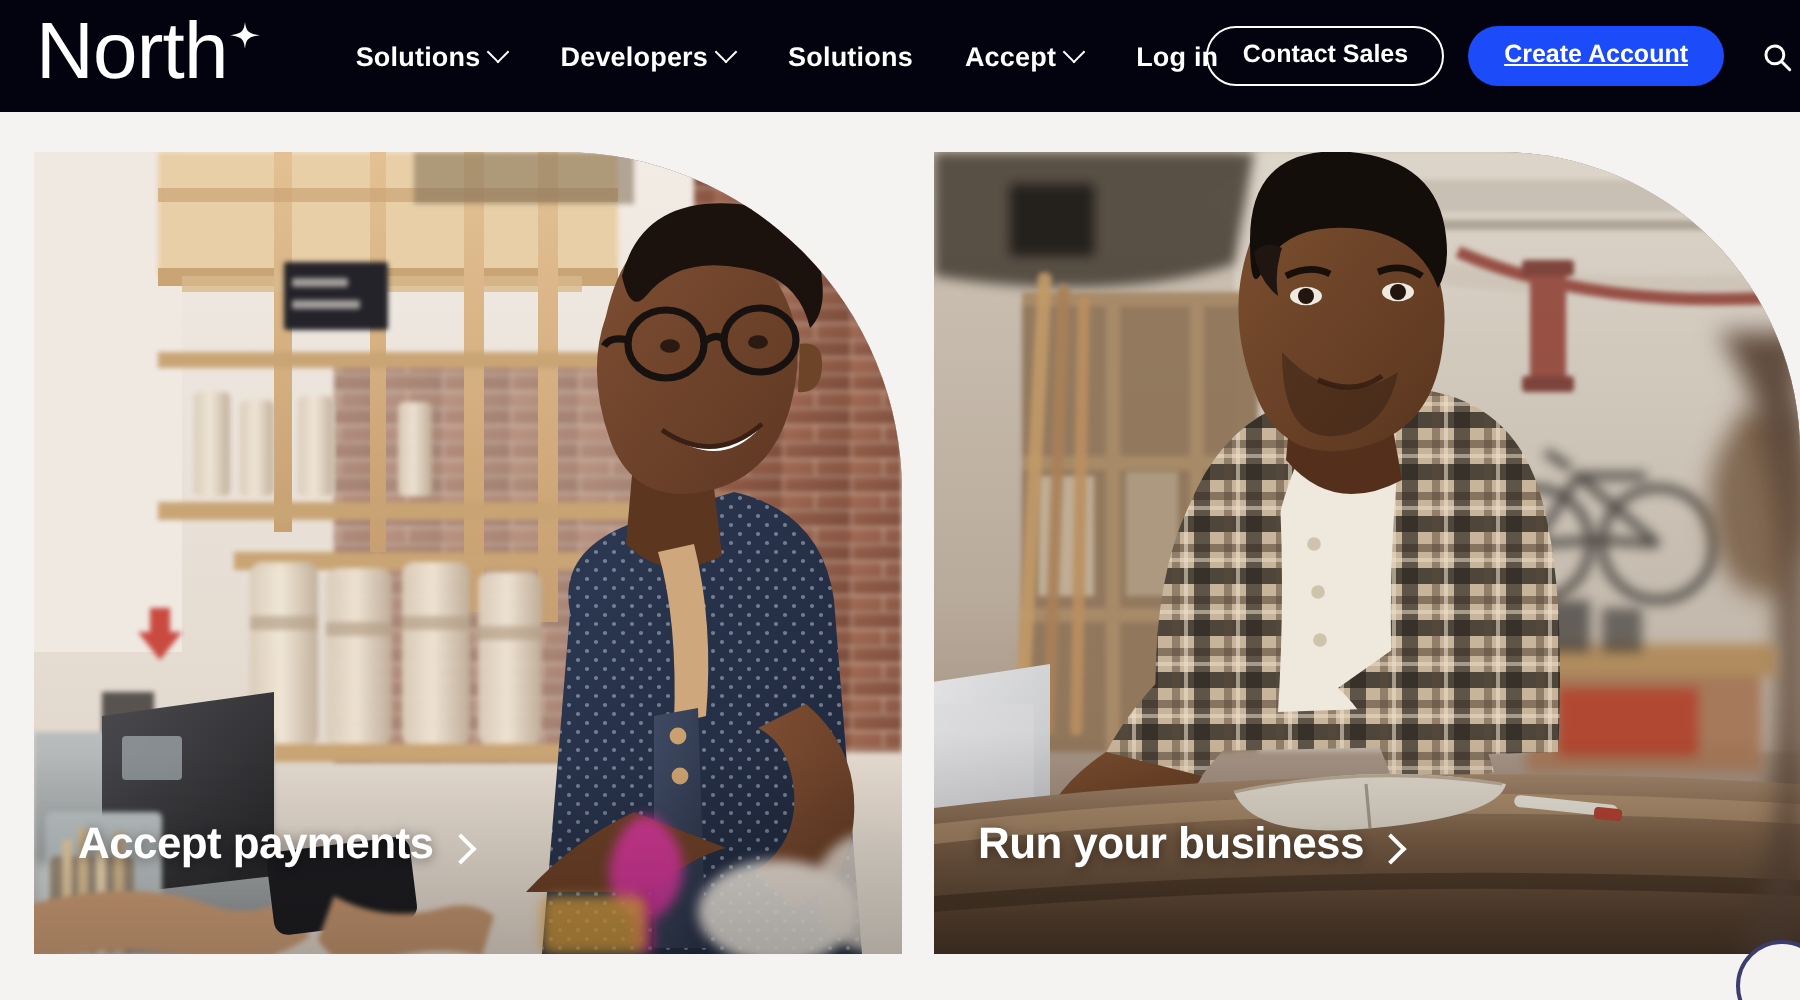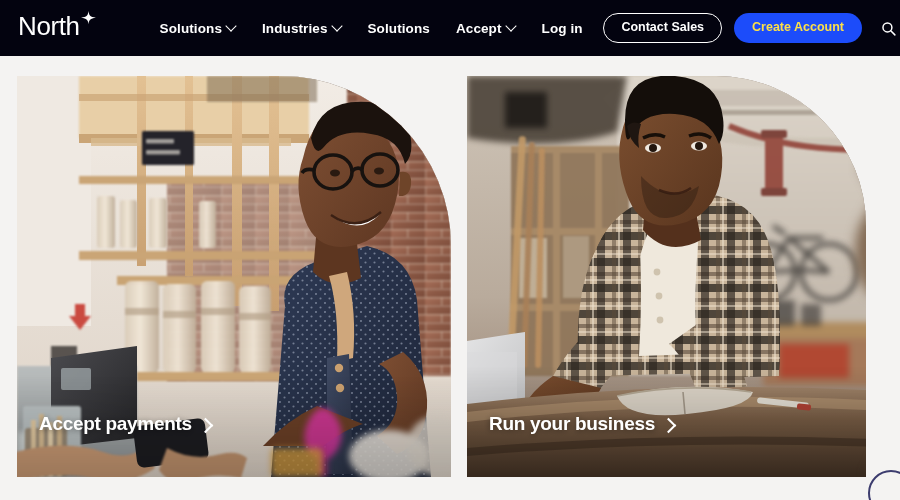--- a/index.html
+++ b/index.html
@@ -31,39 +31,39 @@
   .brand {
     display: flex;
     align-items: flex-start;
     margin-left: 18px;
     height: 56px;
     padding-top: 9px;
     cursor: pointer;
   }
   .brand-word {
     font-family: "Liberation Sans", sans-serif;
-    font-size: 26px;
+    font-size: 40px;
     font-weight: 300;
     letter-spacing: -0.4px;
     color: #ffffff;
     line-height: 34px;
   }
   .brand-star {
     position: relative;
     width: 15px;
     height: 15px;
     margin-left: 1px;
     margin-top: 2px;
     flex: 0 0 auto;
   }
 
   .nav-links {
     display: flex;
     align-items: center;
-    margin-left: 64px;
+    margin-left: 48px;
     gap: 26px;
   }
   .nav-link {
     display: flex;
     align-items: center;
     gap: 5px;
     color: #ffffff;
     font-size: 13.5px;
     font-weight: 700;
     letter-spacing: 0.1px;
@@ -108,29 +108,30 @@
     font-weight: 700;
     padding: 7px 17px;
     cursor: pointer;
     white-space: nowrap;
     line-height: 1.1;
   }
 
   .btn-solid {
     border: none;
     border-radius: 999px;
-    color: #fde047;
+    color: #ffffff;
     background: #1c4cfa;
     font-family: "Liberation Sans", sans-serif;
     font-size: 12.5px;
     font-weight: 700;
     padding: 8.5px 18px;
     cursor: pointer;
     white-space: nowrap;
     line-height: 1.1;
+    text-decoration: underline;
   }
 
   .search-btn {
     width: 24px;
     height: 24px;
     display: flex;
     align-items: center;
     justify-content: center;
     cursor: pointer;
     margin-left: 2px;
@@ -153,38 +154,38 @@
     overflow: hidden;
     cursor: pointer;
     background: #6b5b50;
   }
   .card-left {
     width: 434px;
     margin-left: 17px;
     border-top-right-radius: 170px;
   }
   .card-right {
-    width: 399px;
+    width: 433px;
     border-top-right-radius: 150px;
   }
 
   .card-scene { position: absolute; inset: 0; overflow: hidden; }
 
   .card-label {
     position: absolute;
     left: 22px;
     bottom: 44px;
     display: flex;
     align-items: center;
     gap: 7px;
     z-index: 6;
   }
   .card-label-text {
     color: #ffffff;
-    font-size: 19px;
+    font-size: 22px;
     font-weight: 700;
     letter-spacing: -0.3px;
     text-shadow: 0 1px 6px rgba(0,0,0,0.45);
     line-height: 1;
   }
   .card-arrow {
     width: 13px; height: 13px;
     position: relative;
     top: 1px;
   }
@@ -230,21 +231,21 @@
       </svg>
     </span>
   </div>
 
   <div class="nav-links">
     <div class="nav-link">
       <span>Solutions</span>
       <span class="chev"></span>
     </div>
     <div class="nav-link">
-      <span>Industries</span>
+      <span>Developers</span>
       <span class="chev"></span>
     </div>
     <div class="nav-link">
       <span>Solutions</span>
     </div>
     <div class="nav-link">
       <span>Accept</span>
       <span class="chev"></span>
     </div>
     <div class="nav-link">

